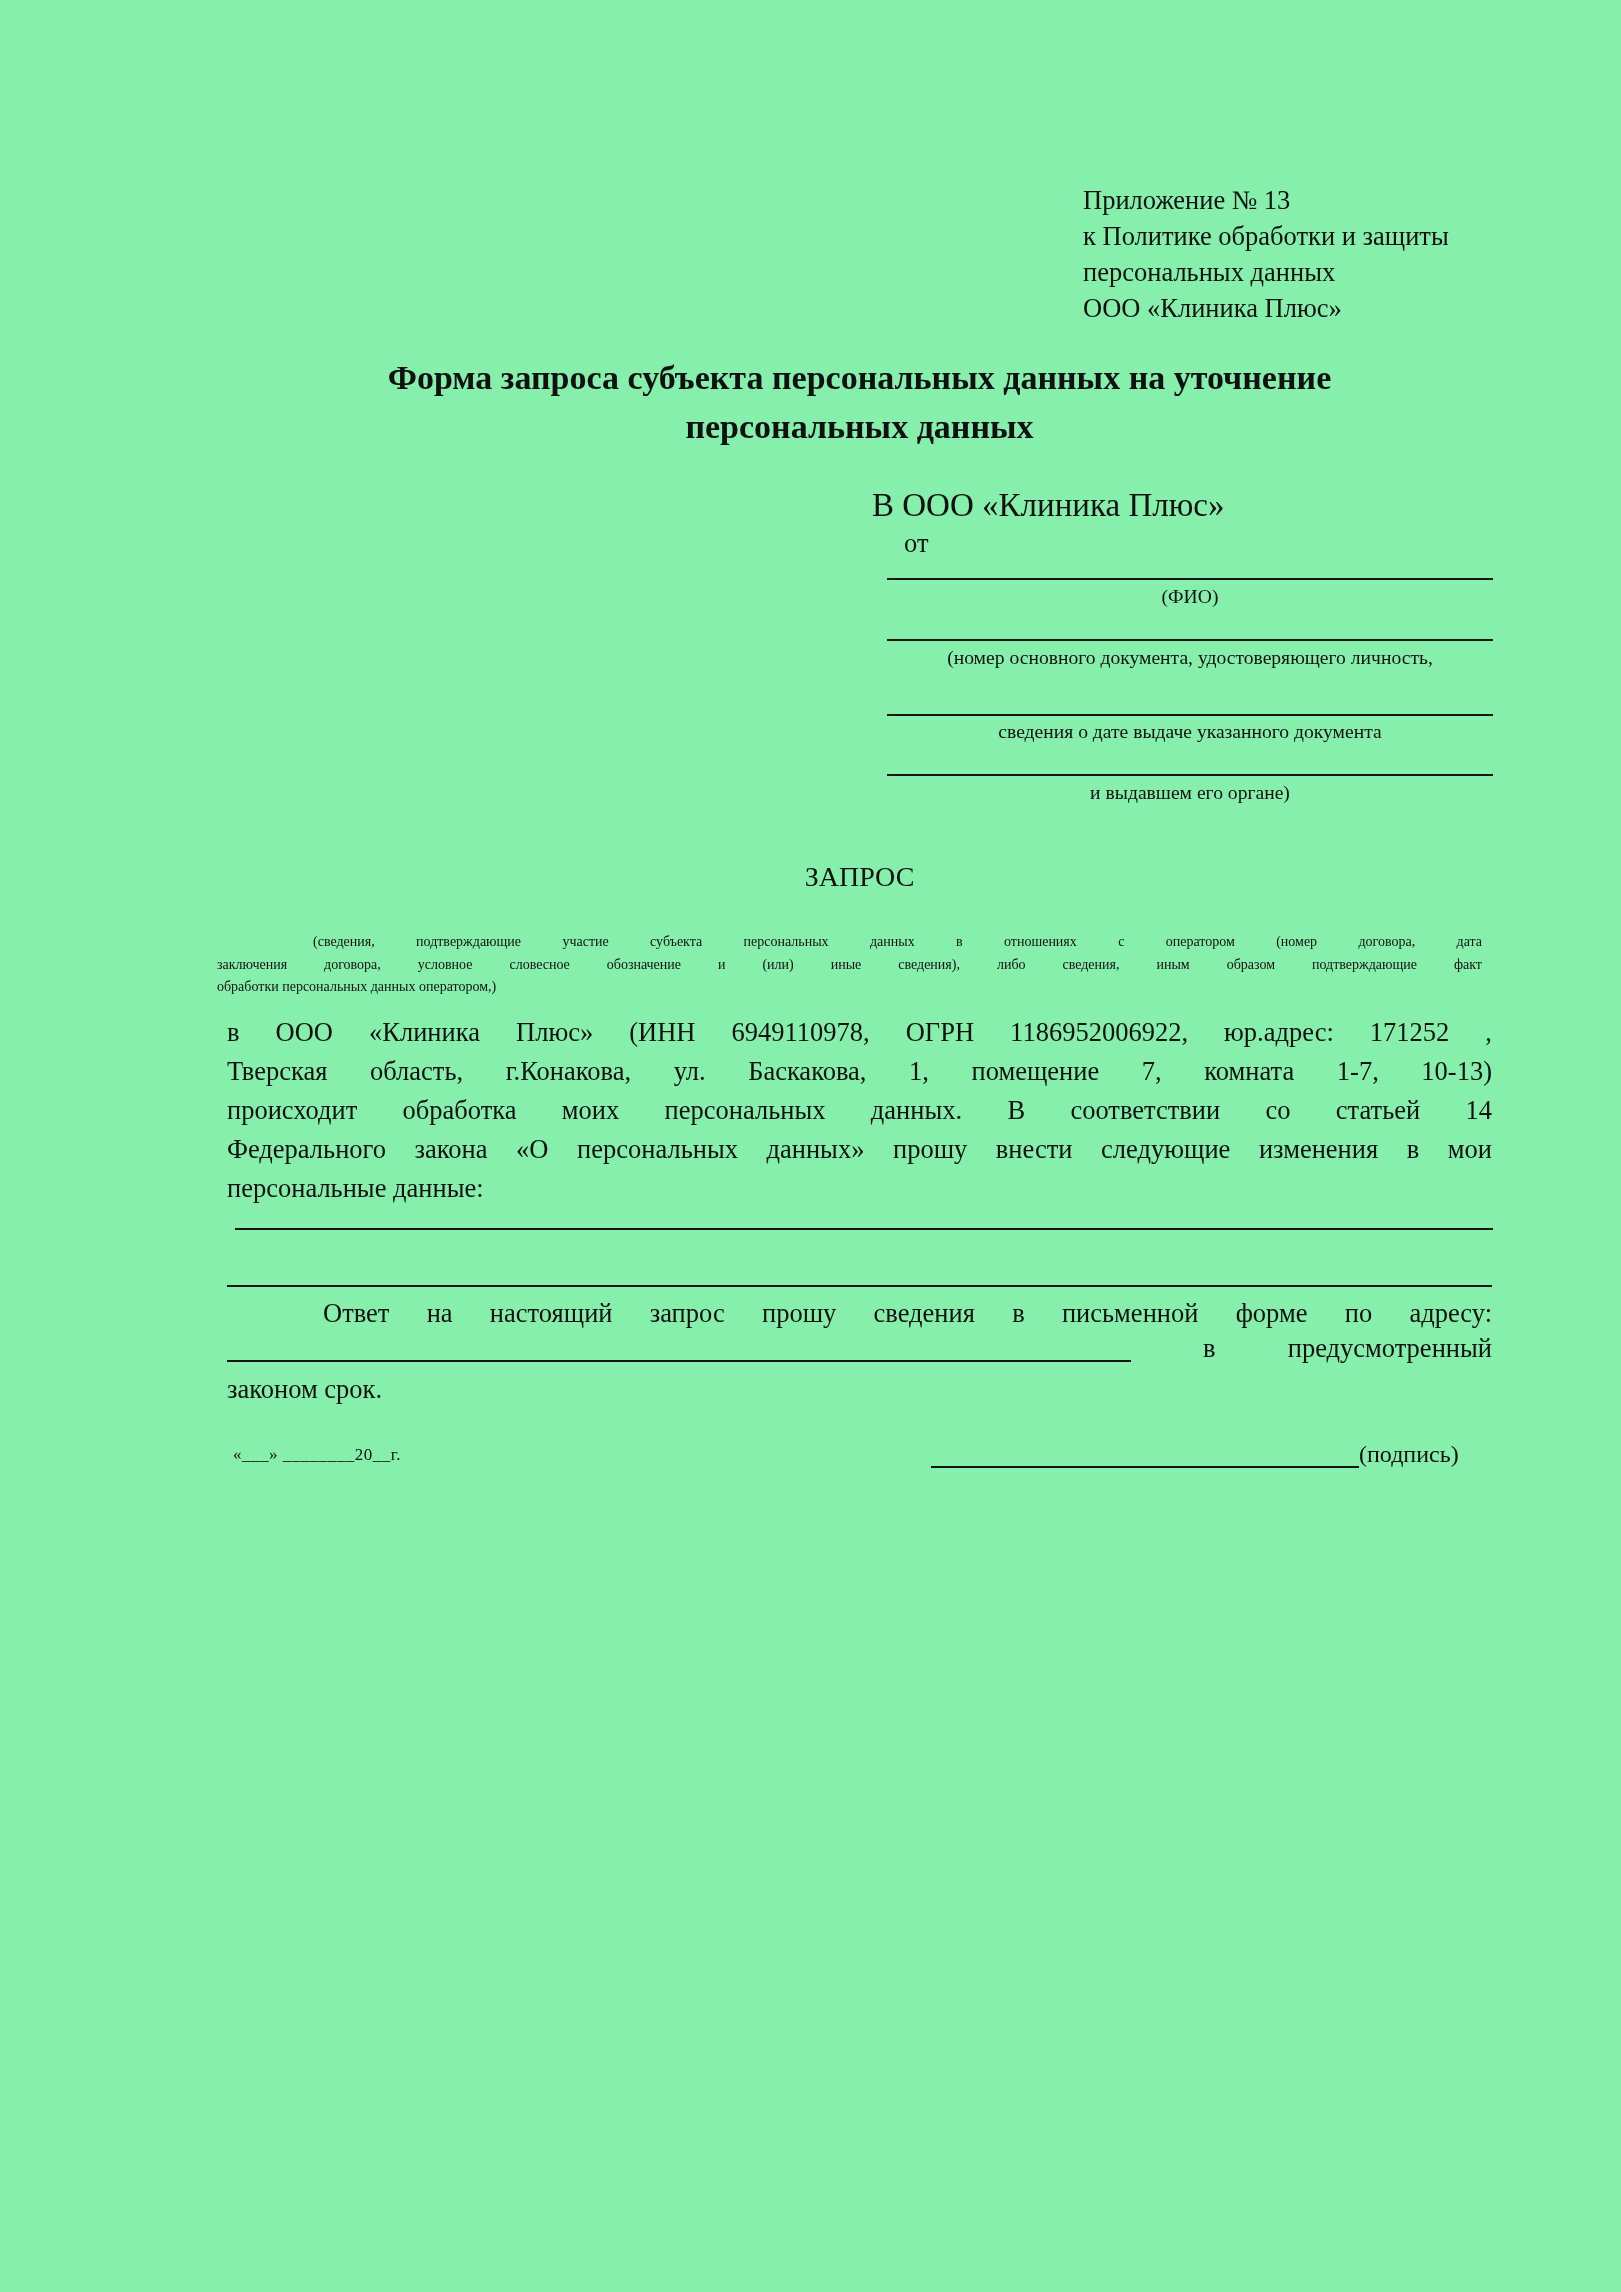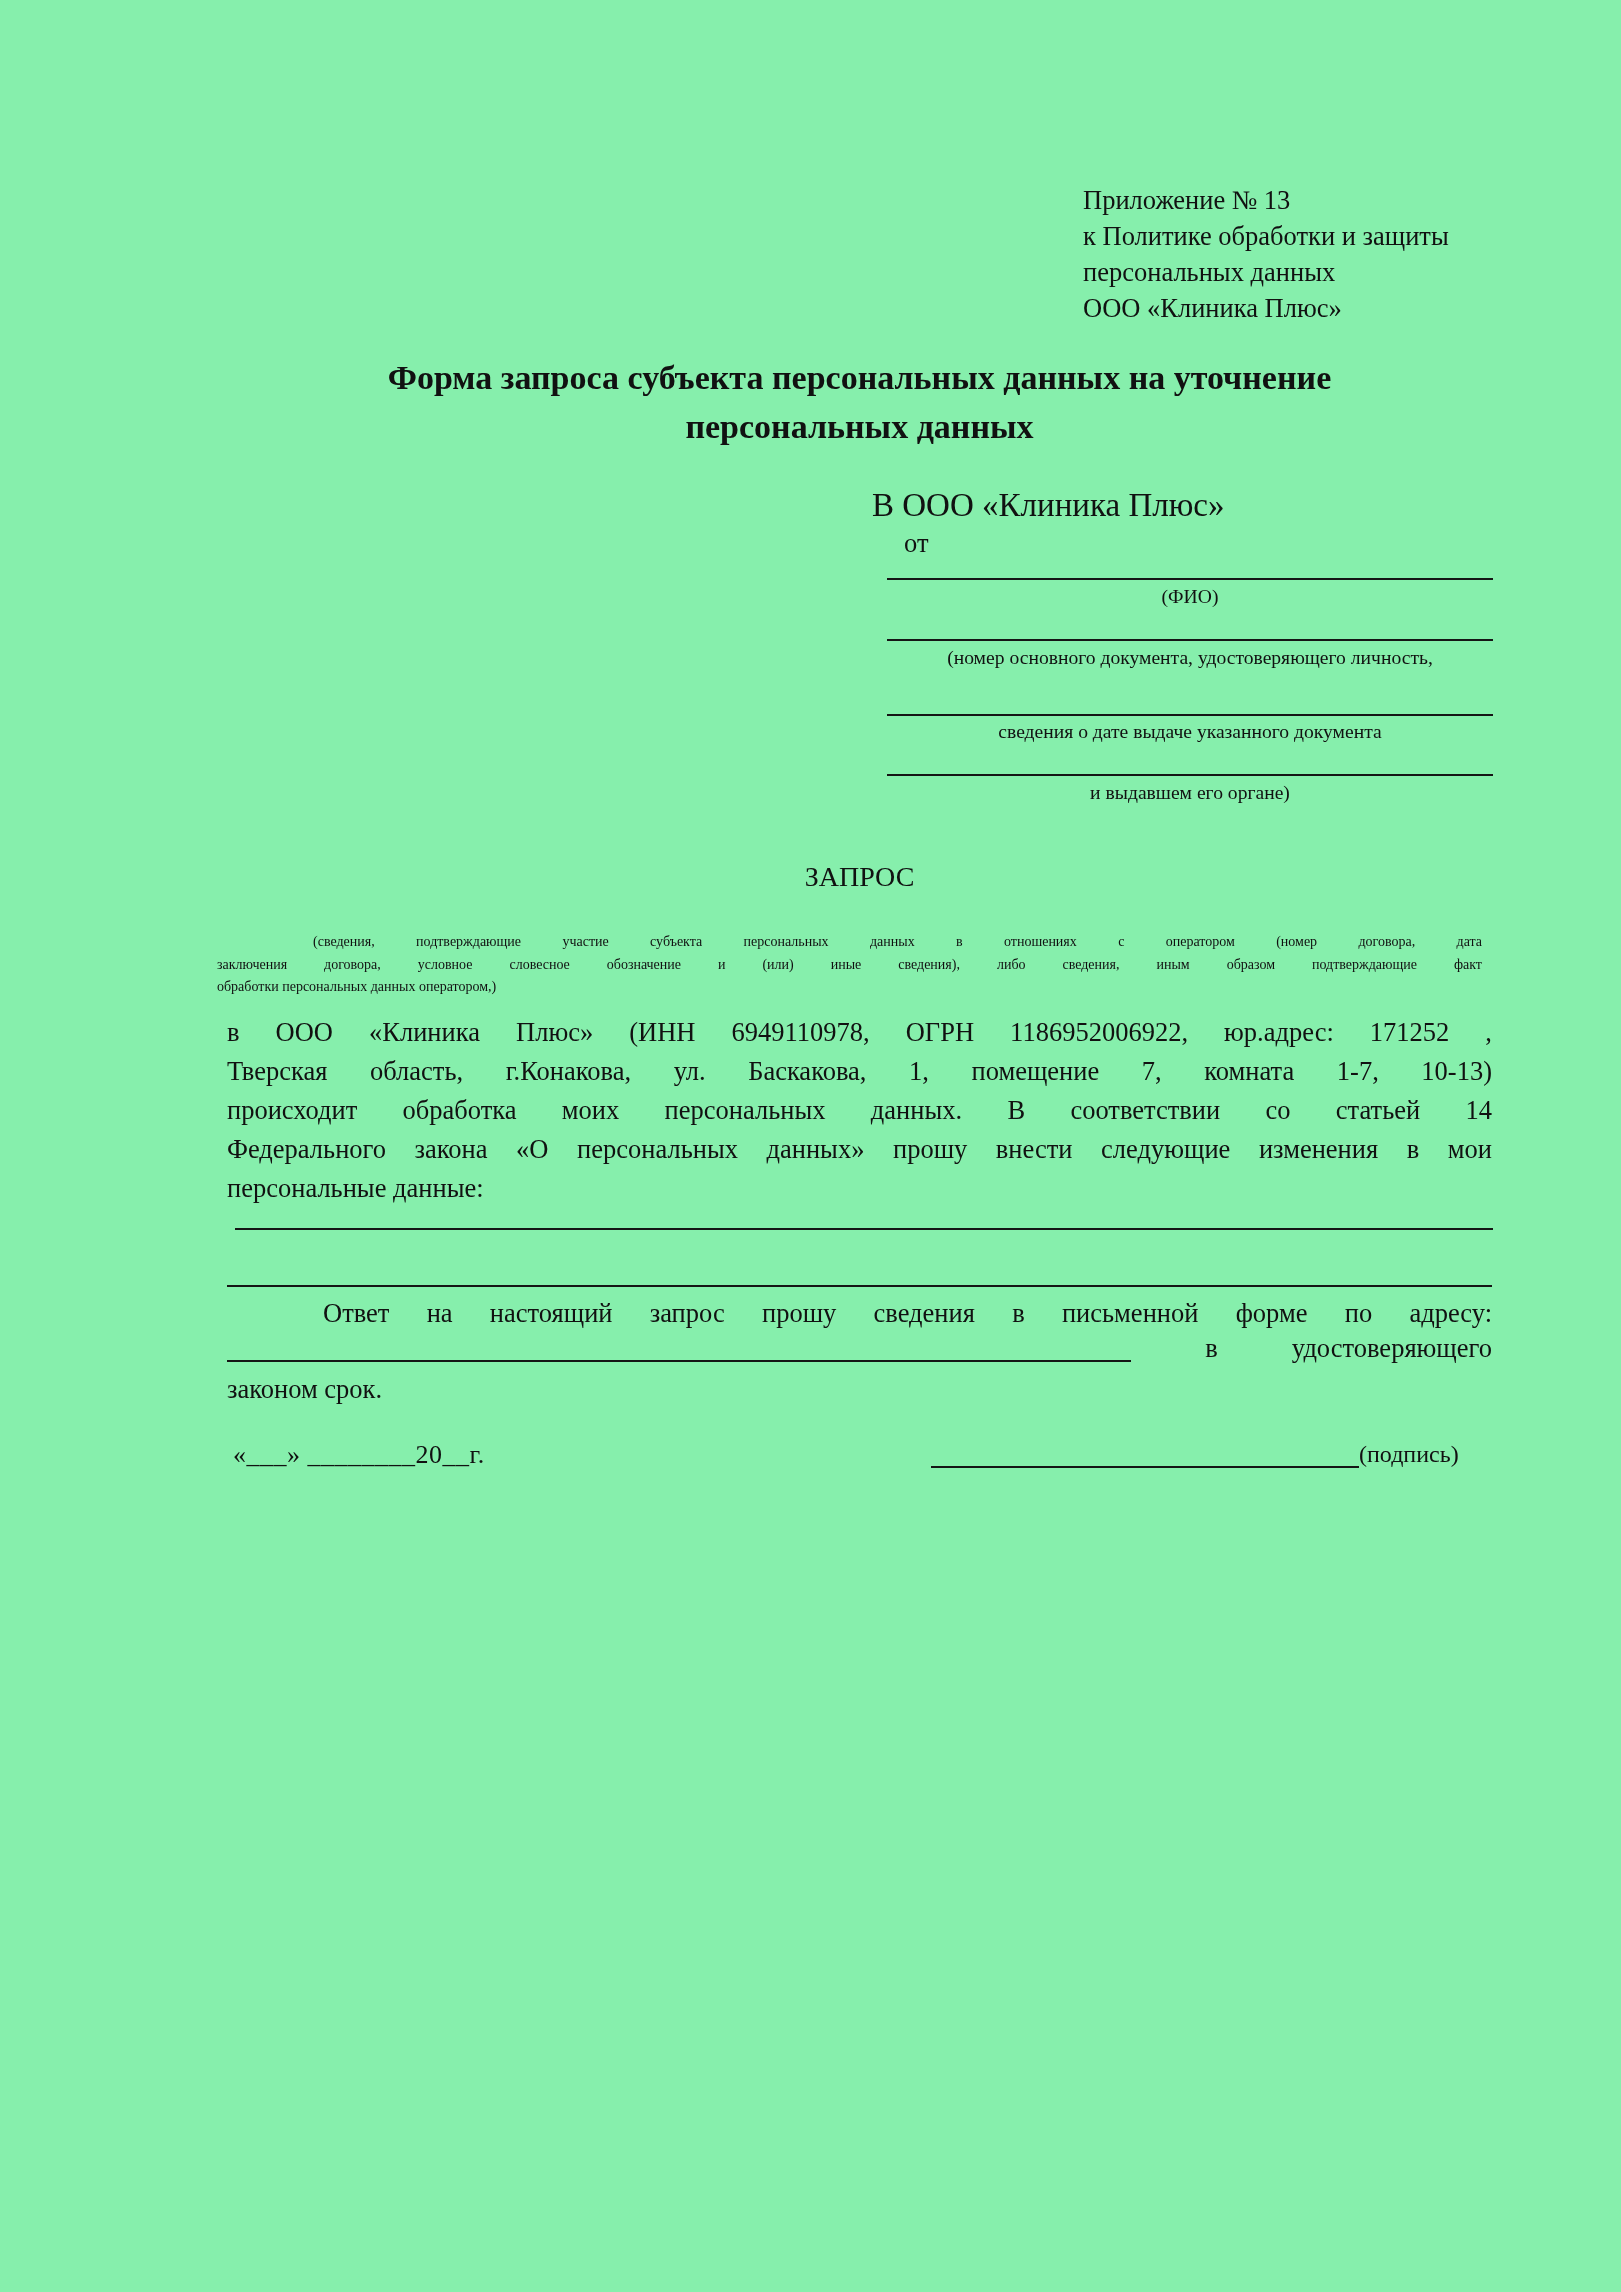--- a/index.html
+++ b/index.html
@@ -111,21 +111,21 @@
   .reply3 {
     position: absolute;
     left: 227px; top: 1372px;
     font-size: 26.5px; line-height: 35px;
   }
 
   
   .date-line {
     position: absolute;
     left: 233px; top: 1437px;
-    font-size: 26px; line-height: 35px;
+    font-size: 17px; line-height: 35px;
     letter-spacing: 0.5px;
   }
   .sig-rule { left: 931px; top: 1466px; width: 428px; }
   .sig-cap {
     position: absolute;
     left: 1359px; top: 1437px;
     font-size: 24px; line-height: 35px;
   }
 </style>
 </head>
@@ -178,21 +178,21 @@
   </div>
 
   <div class="rule rule-a"></div>
   <div class="rule rule-b"></div>
 
   <div class="reply1">Ответ на настоящий запрос прошу сведения в письменной форме по адресу:</div>
 
   <div class="reply2">
     <span class="fill2"></span>
     <span>в</span>
-    <span>удостоверяющего</span>
+    <span>предусмотренный</span>
   </div>
 
   <div class="reply3">законом срок.</div>
 
   <div class="date-line">«___» ________20__г.</div>
   <div class="rule sig-rule"></div>
   <div class="sig-cap">(подпись)</div>
 
 </div>
 

